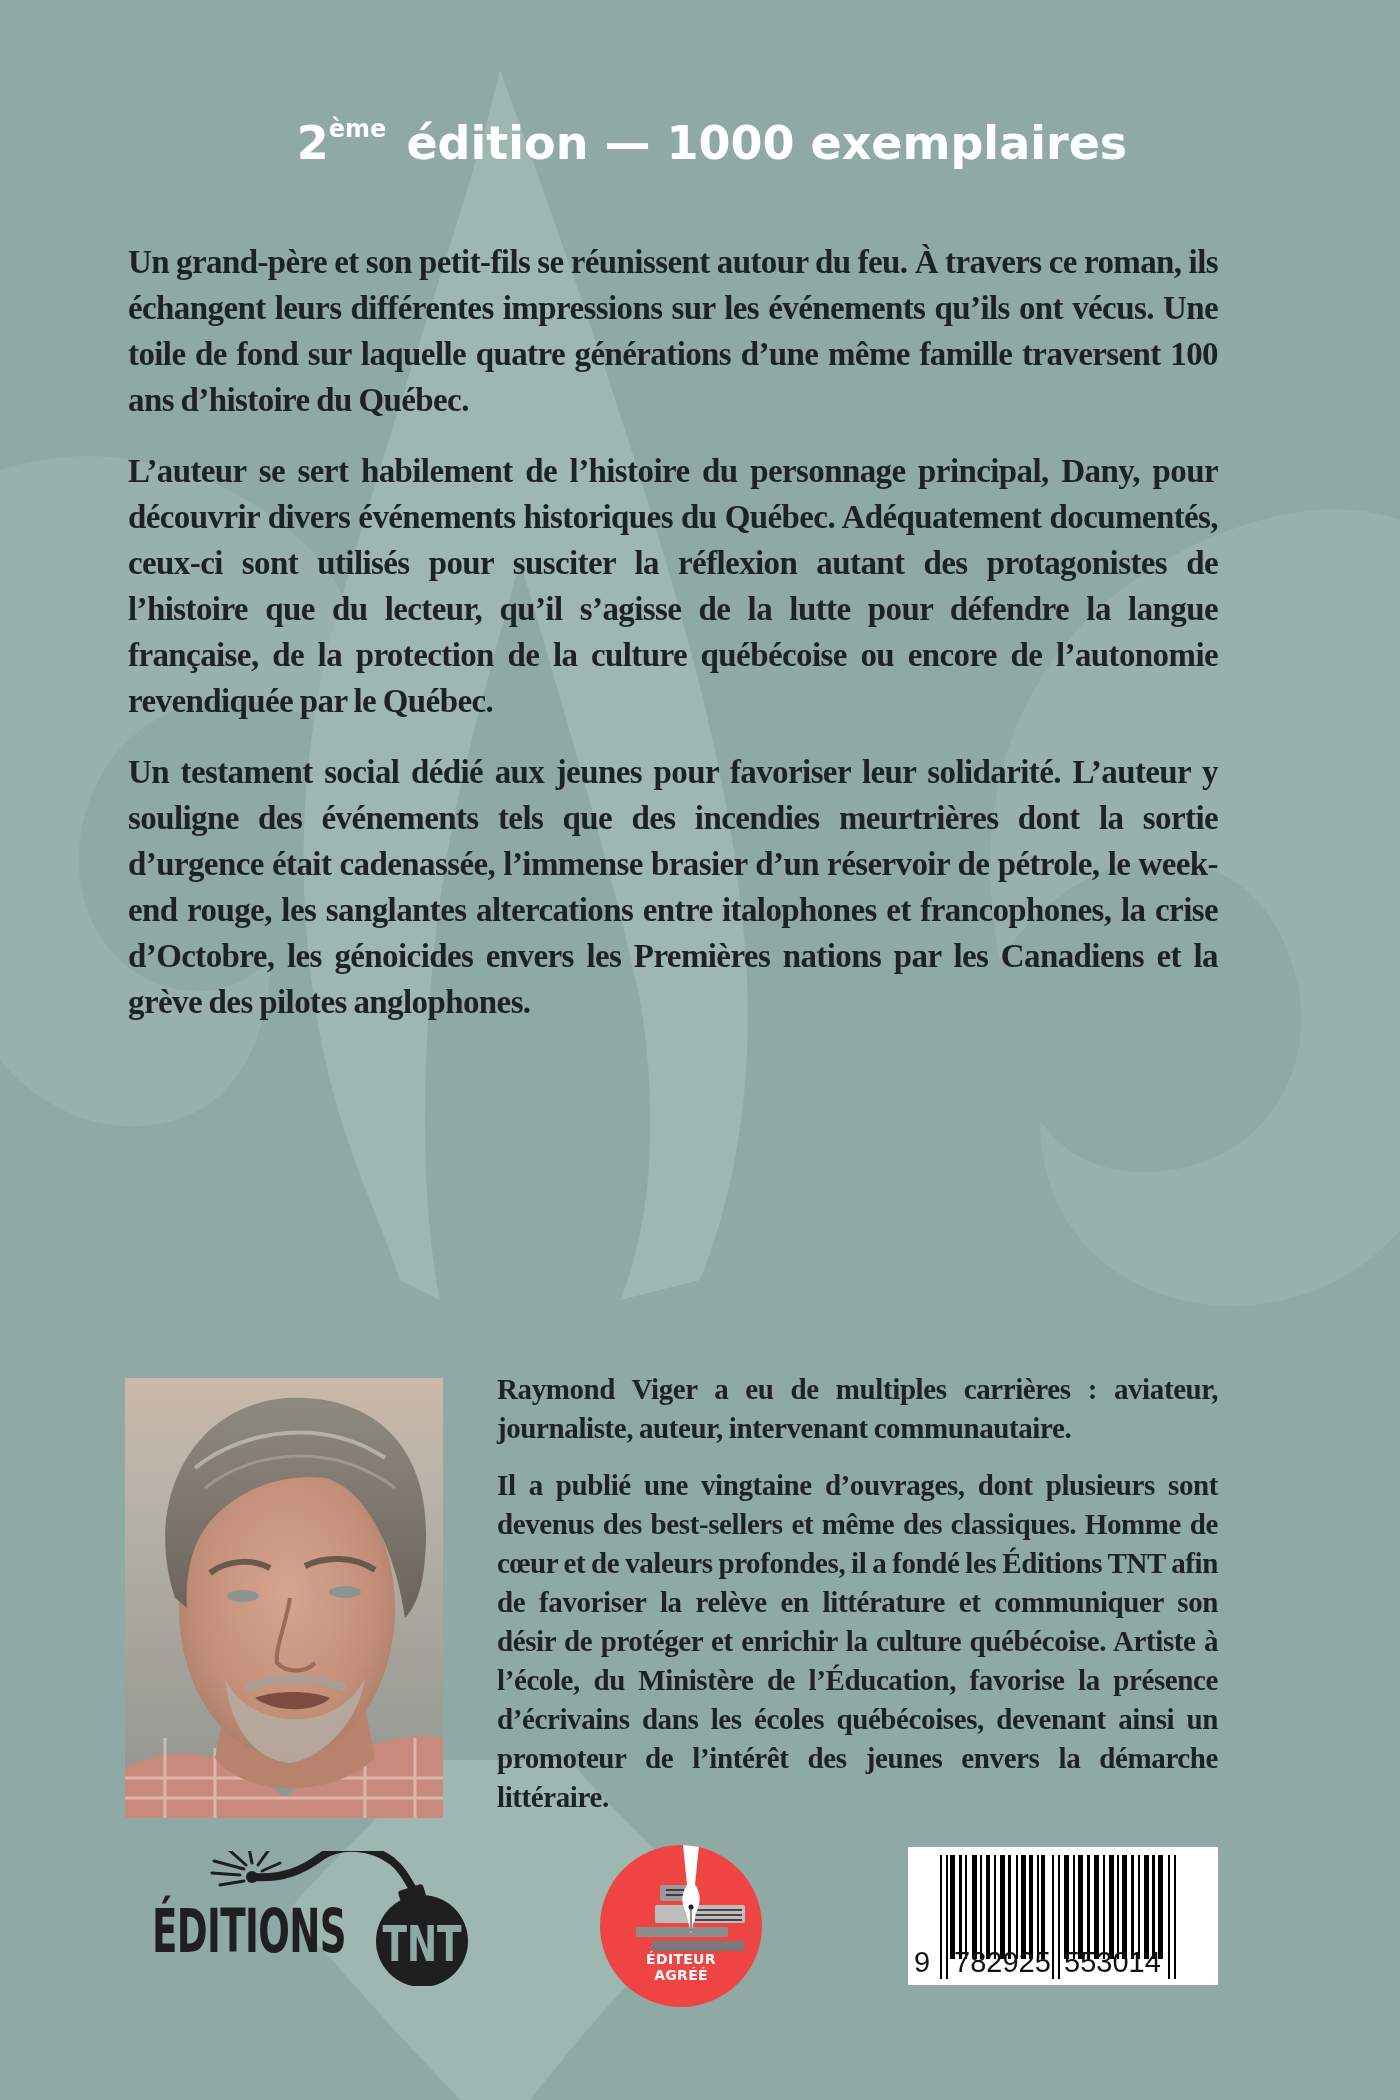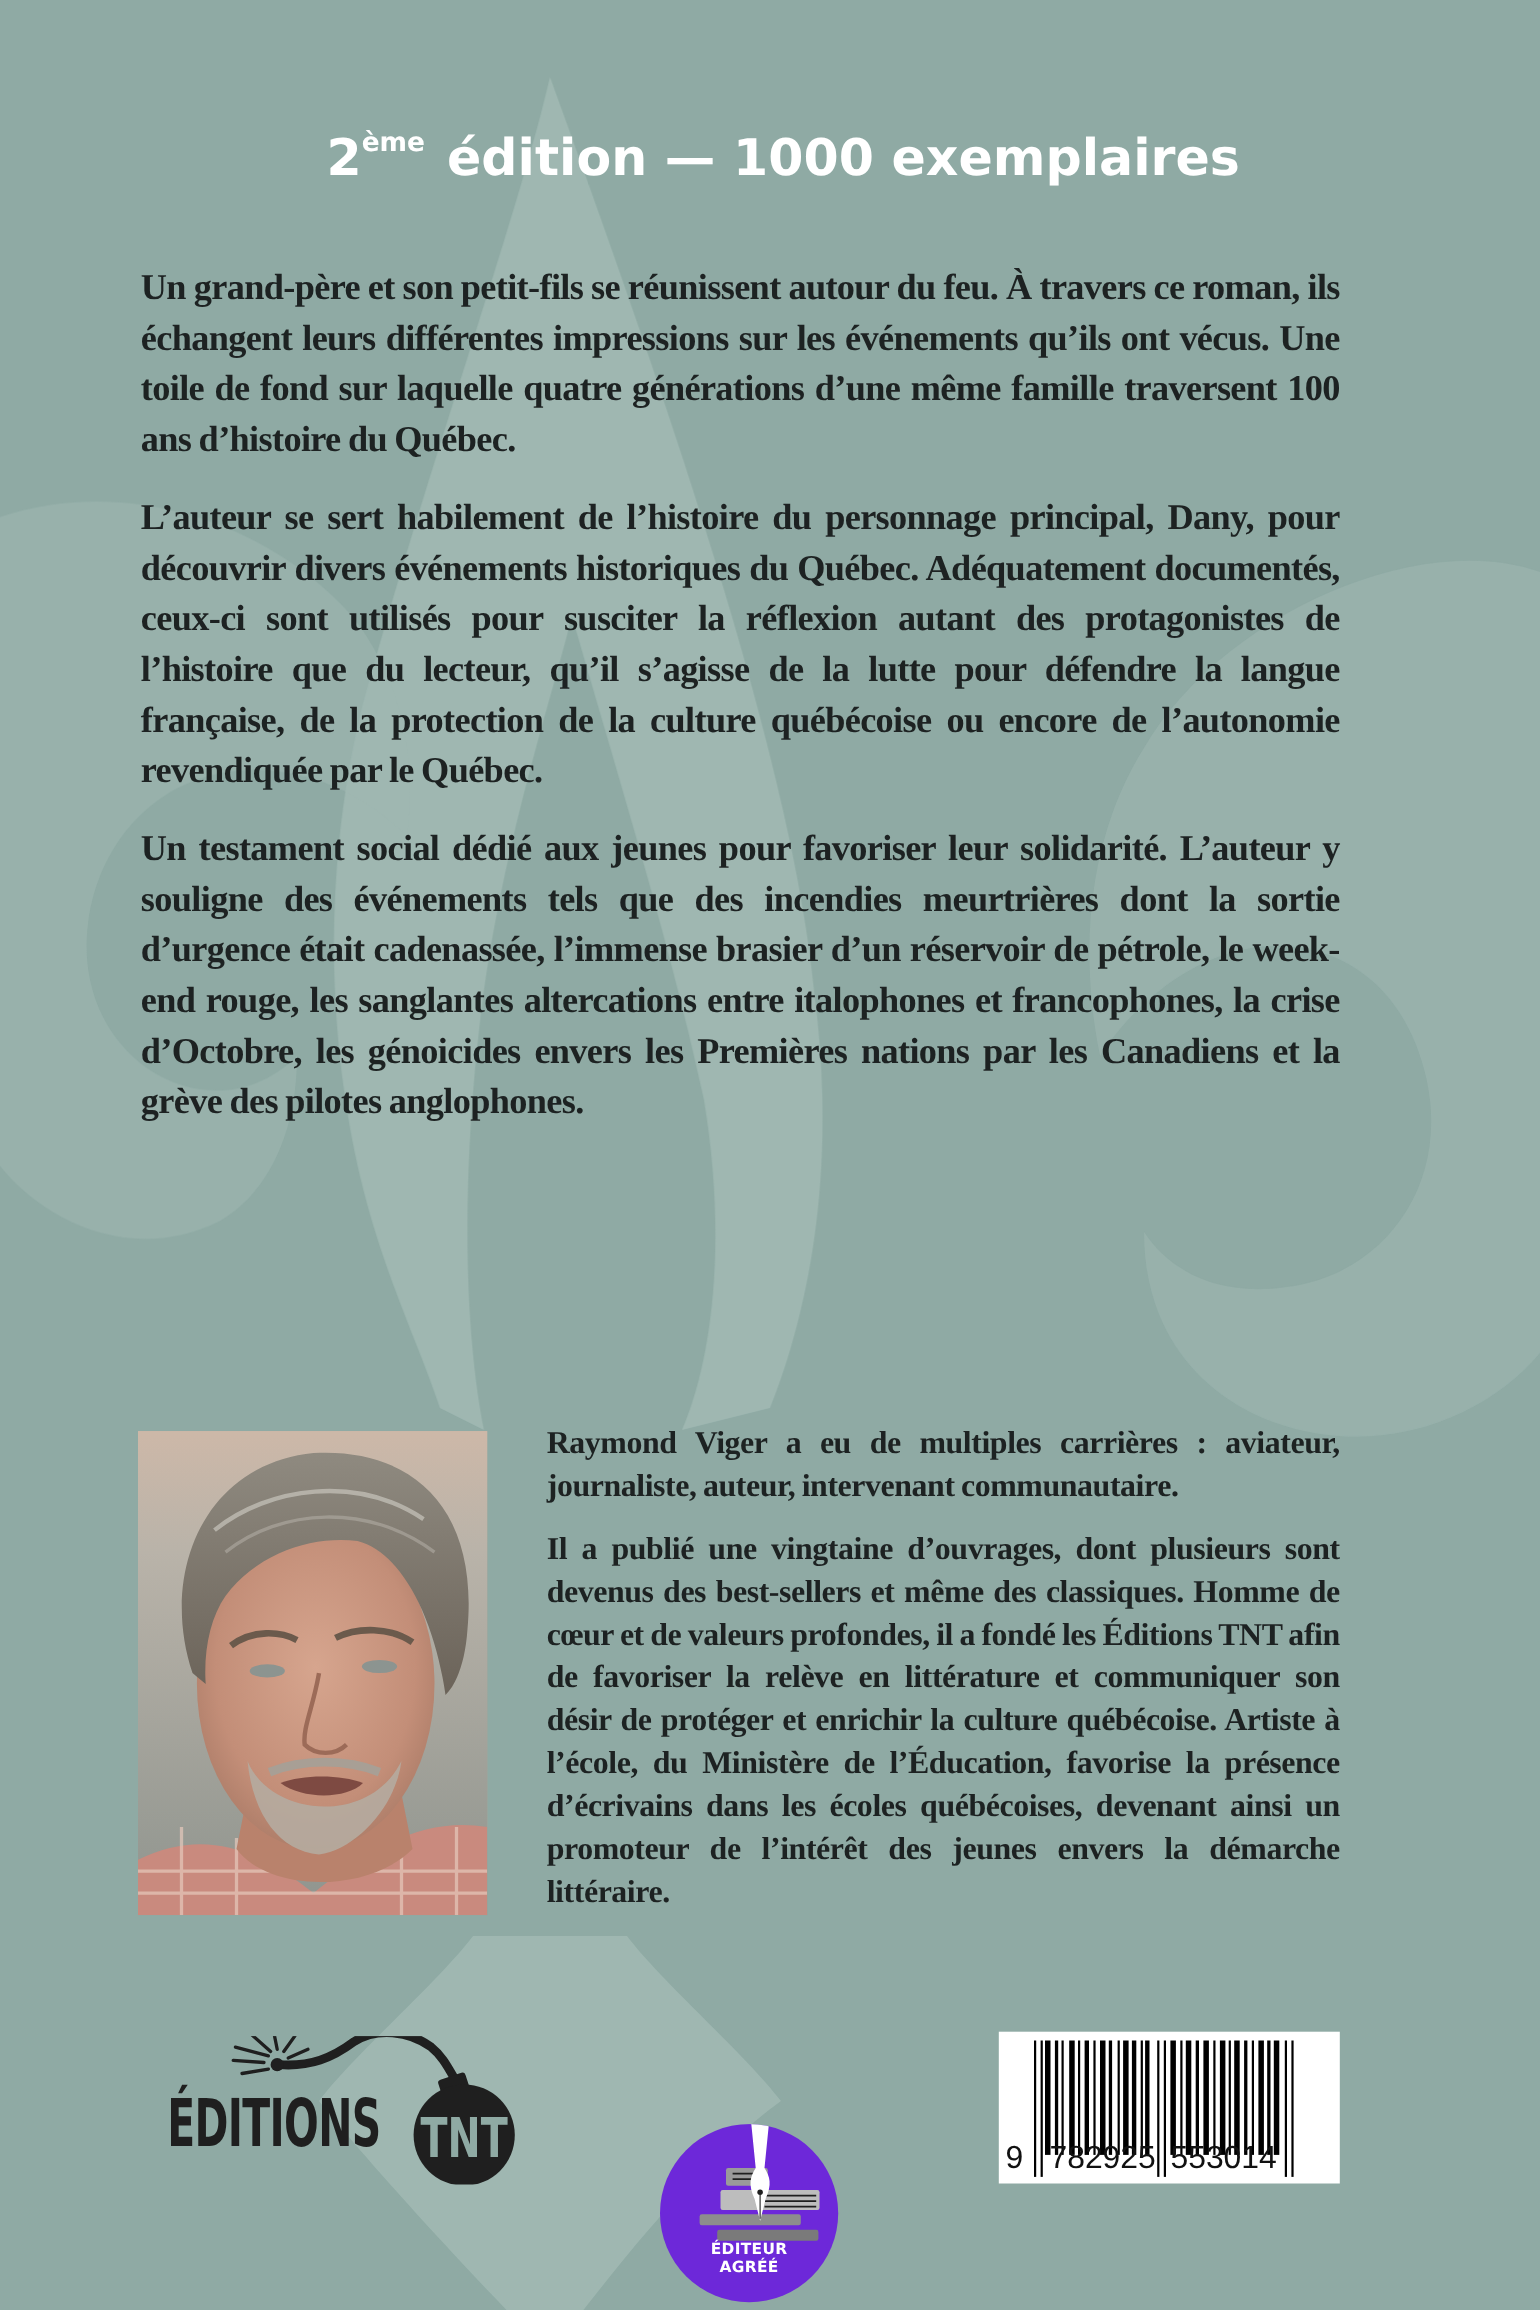--- a/index.html
+++ b/index.html
@@ -55,21 +55,21 @@
       font-size: 33px;
       font-weight: bold;
       line-height: 46px;
       text-align: justify;
       letter-spacing: -0.6px;
       word-spacing: -1px;
     }
     .author {
       position: absolute;
       left: 128px;
-      top: 1301px;
+      top: 1378px;
       width: 1090px;
       height: 440px;
       z-index: 2;
     }
     .photo {
       position: absolute;
       left: -3px;
       top: 0;
       width: 318px;
       height: 440px;
@@ -113,25 +113,25 @@
       transform-origin: left center;
       letter-spacing: -1px;
     }
     .logo-tnt svg {
       position: absolute;
       left: 0; top: 0;
     }
     .badge {
       position: absolute;
       left: 600px;
-      top: 1931px;
+      top: 1845px;
       width: 162px;
       height: 162px;
       border-radius: 50%;
-      background: #6d28d9;
+      background: #ef4444;
       z-index: 2;
       overflow: hidden;
     }
     .badge svg {
       position: absolute;
       left: 0; top: 0;
     }
     .badge-text {
       position: absolute;
       left: 0;

